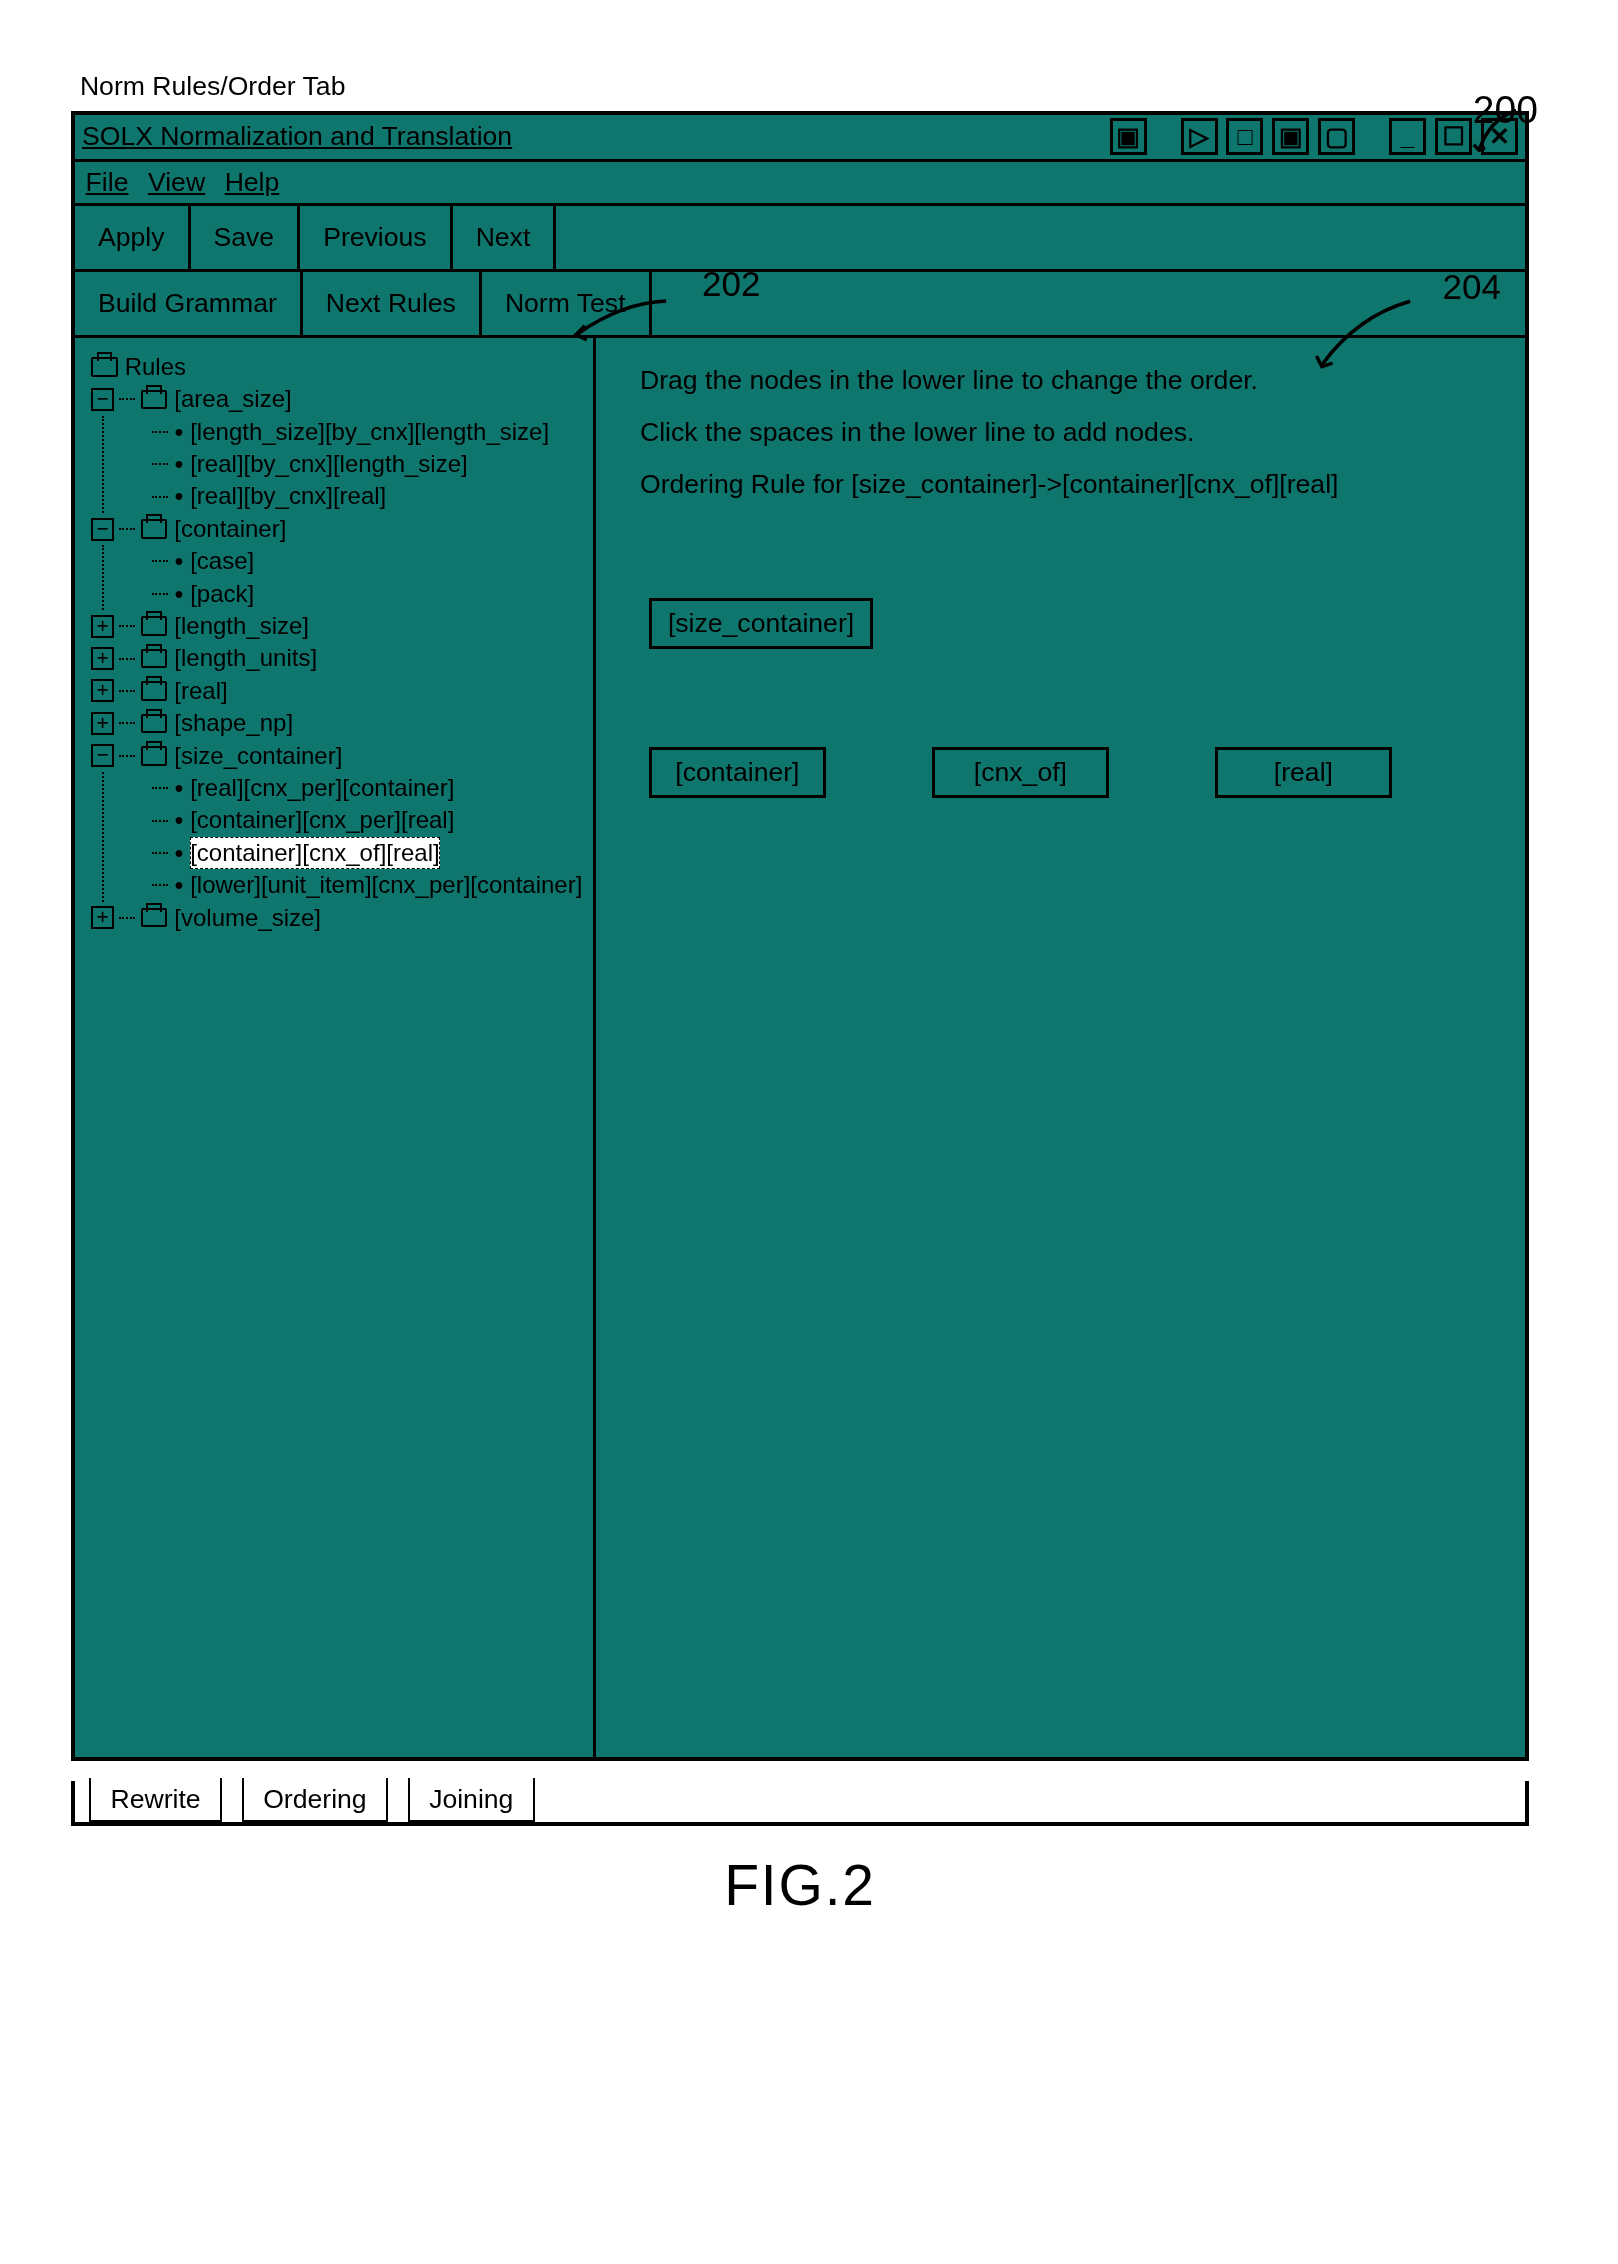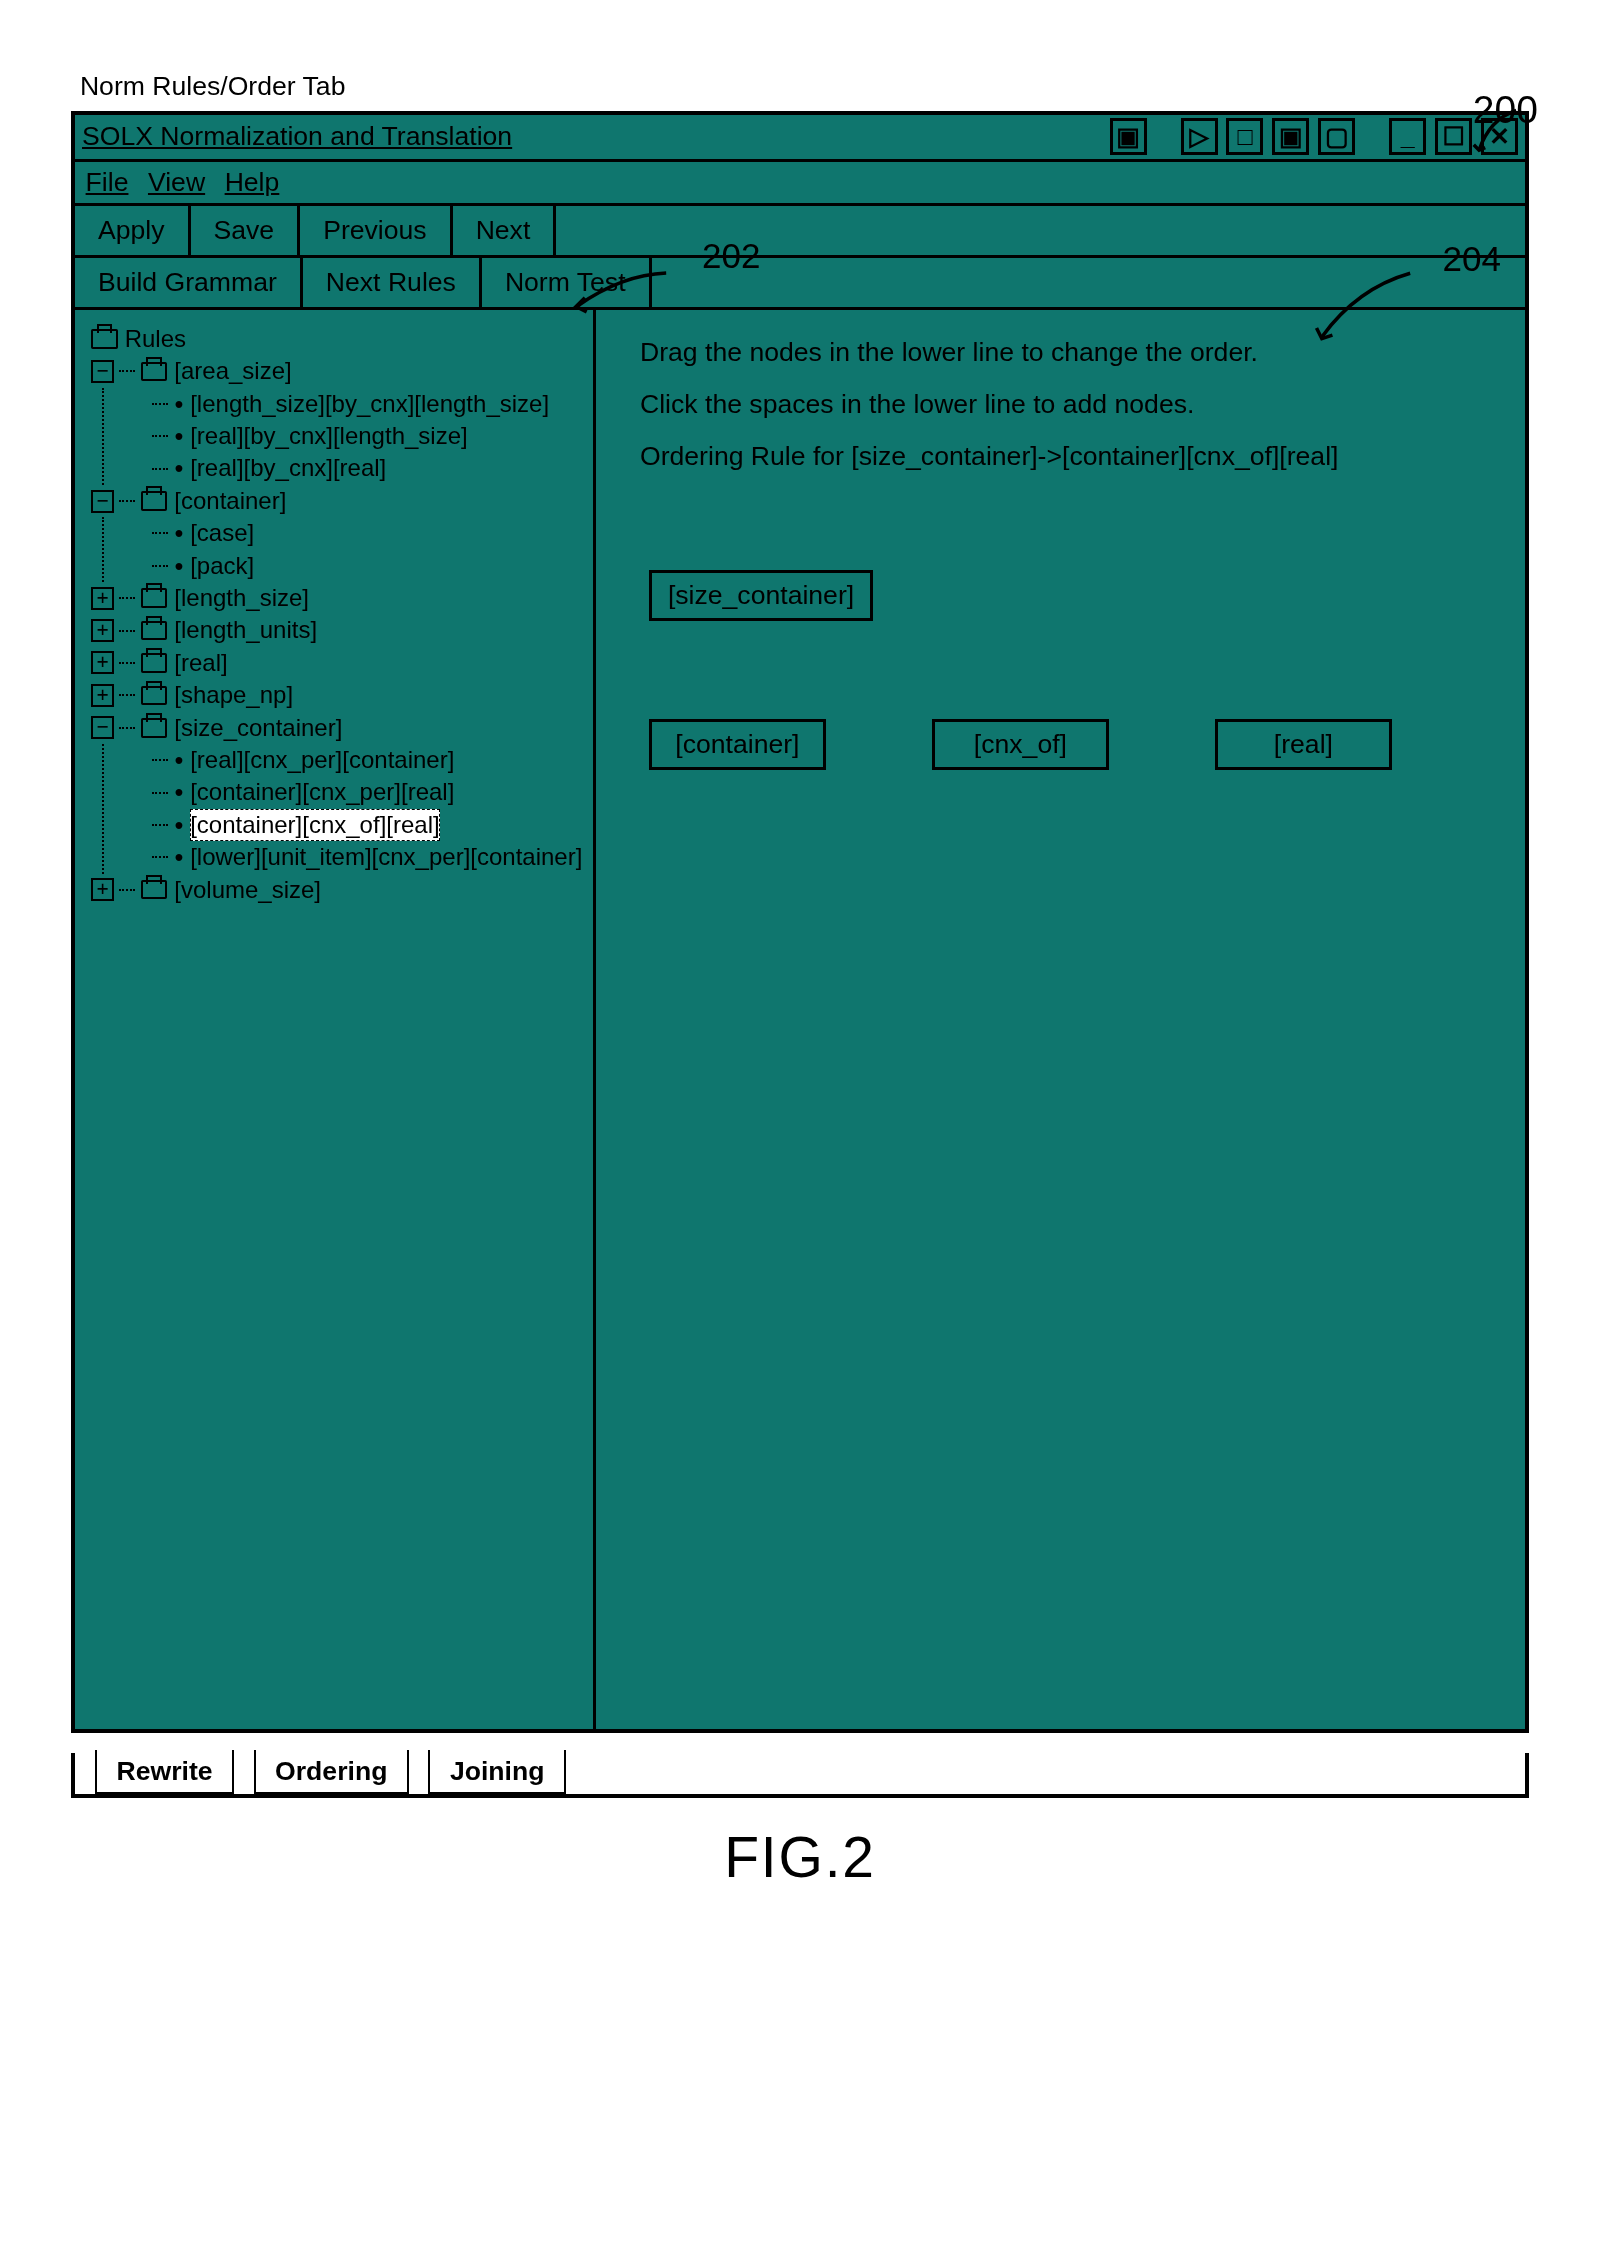--- a/index.html
+++ b/index.html
@@ -53,21 +53,21 @@
     border-bottom: 3.5px solid #000;
     font-size: 26.6px;
   }
   .menubar span { text-decoration: underline; }
   .toolbar-row {
     display: flex;
     border-bottom: 3.5px solid #000;
   }
   .toolbar-row .tb {
     border-right: 3.5px solid #000;
-    padding: 9px 23px;
+    padding: 16px 23px;
     font-size: 26.6px;
   }
   .toolbar-row .tb:last-child {
     border-right: none;
     flex: 0;
   }
   .toolbar-row .spacer { flex: 1; border-right: none; }
   .content-row {
     display: flex;
     min-height: 1419px;
@@ -83,22 +83,21 @@
     flex: 1;
     padding: 26.6px 26.6px 8.9px 44px;
     position: relative;
   }
   .bottom-tabs {
     display: flex;
     gap: 19.5px;
     border: 4.4px solid #000;
     border-top: none;
     margin-top: 19.5px;
-    padding: 0 20px;
-    font-weight: bold;
+    padding: 0 14px;
   }
   .bottom-tabs .btab {
     border-right: 2.7px solid #000;
     border-left: 2.7px solid #000;
     border-bottom: 2.7px solid #000;
     padding: 5.3px 19.5px;
     margin-top: -2.7px;
     background: #fff;
     font-size: 26.6px;
   }

